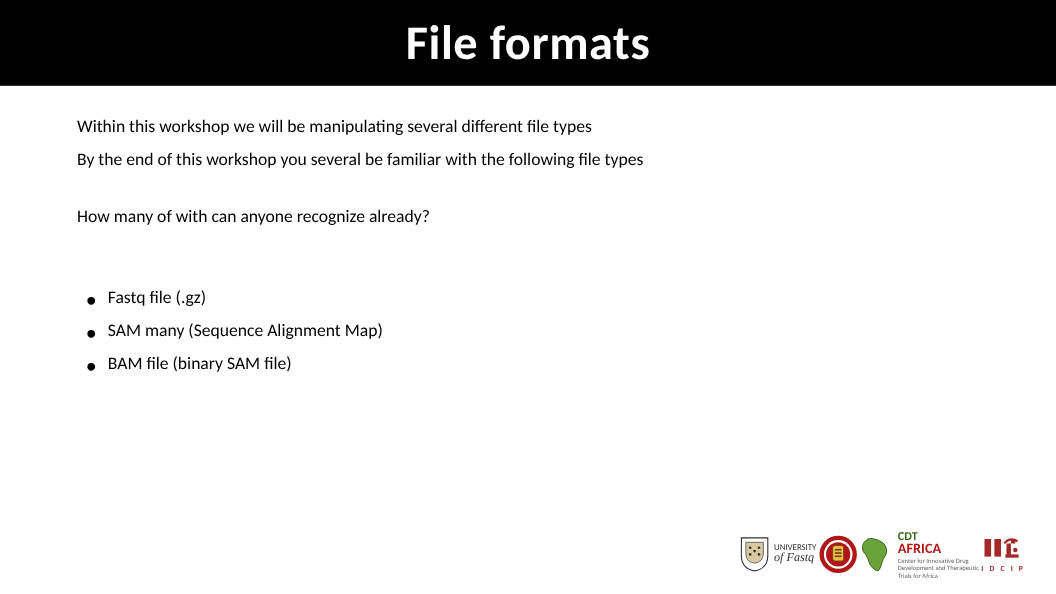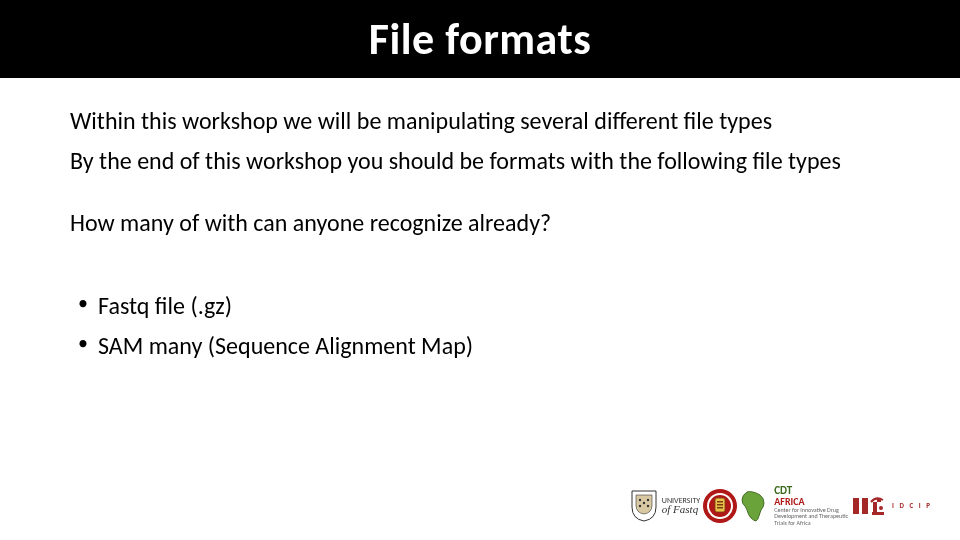--- a/index.html
+++ b/index.html
@@ -21,21 +21,21 @@
     align-items: center;
     justify-content: center;
   }
   .title-bar h1 {
     font-size: 44px;
     font-weight: 700;
     letter-spacing: 0.5px;
   }
   .content {
     padding: 28px 94px 0 70px;
-    font-size: 24px;
+    font-size: 16px;
     line-height: 1.25;
   }
   .content p { margin-bottom: 10px; }
   .gap { height: 22px; }
   ul.bullets {
     list-style: none;
     margin-top: 21px;
   }
   ul.bullets li {
     position: relative;
@@ -68,27 +68,28 @@
 </style>
 </head>
 <body>
 
 <div class="title-bar">
   <h1>File formats</h1>
 </div>
 
 <div class="content">
   <p>Within this workshop we will be manipulating several different file types</p>
-  <p>By the end of this workshop you should be formats with the following file types</p>
+  <p>By the end of this workshop you several be familiar with the following file types</p>
   <div class="gap"></div>
   <p>How many of with can anyone recognize already?</p>
   <div class="gap"></div>
   <ul class="bullets">
     <li>Fastq file (.gz)</li>
     <li>SAM many (Sequence Alignment Map)</li>
+    <li>BAM file (binary SAM file)</li>
   </ul>
 </div>
 
 <div class="logos">
 
   <div class="logo">
     <svg width="28" height="34" viewBox="0 0 28 34">
       <path d="M2 2 h24 v16 q0 12 -12 14 q-12 -2 -12 -14 z" fill="#fff" stroke="#333" stroke-width="1"></path>
       <path d="M6 6 h16 v10 q0 8 -8 9 q-8 -1 -8 -9 z" fill="#d9c9a3" stroke="#333" stroke-width="0.6"></path>
       <circle cx="10" cy="11" r="1.2" fill="#333"></circle>
@@ -114,26 +115,26 @@
       <rect x="15" y="19" width="6" height="1.5" fill="#7a3b10"></rect>
     </svg>
   </div>
 
   <div class="logo">
     <svg width="30" height="34" viewBox="0 0 30 34">
       <path d="M7 3 q-5 3 -5 8 q0 4 3 6 l2 4 q1 5 4 8 q3 3 5 3 q2 -1 3 -5 l2 -6 q3 -3 3 -7 q0 -5 -4 -8 q-3 -2 -7 -3 q-4 -1 -6 0 z" fill="#6aa33a" stroke="#2e5a16" stroke-width="0.8"></path>
     </svg>
     <div class="logo-label">
       <div style="font-weight:700;color:#3a6a1e;font-size:11px">CDT</div>
-      <div style="font-weight:700;color:#b01817;font-size:10px">AFRICA</div>
+      <div style="font-weight:700;color:#b01817;font-size:13px">AFRICA</div>
       <div class="line2">Center for Innovative Drug<br>Development and Therapeutic<br>Trials for Africa</div>
     </div>
   </div>
 
-  <div class="logo" style="gap:2px">
+  <div class="logo" style="flex-direction:column;gap:2px">
     <svg width="40" height="24" viewBox="0 0 40 24">
       <rect x="0" y="0" width="40" height="24" fill="none"></rect>
       <rect x="3" y="4" width="6" height="16" fill="#a52828"></rect>
       <rect x="12" y="4" width="6" height="16" fill="#a52828"></rect>
       <path d="M23 4 h8 v4 h-8 z M23 4 v16 h4 v-16 z" fill="#a52828"></path>
       <path d="M21 8 q5 -6 12 -2" stroke="#a52828" stroke-width="2" fill="none"></path>
       <circle cx="25" cy="14" r="2" fill="#a52828"></circle>
       <circle cx="31" cy="14" r="2" fill="#a52828"></circle>
       <rect x="22" y="18" width="12" height="3" fill="#a52828"></rect>
     </svg>

